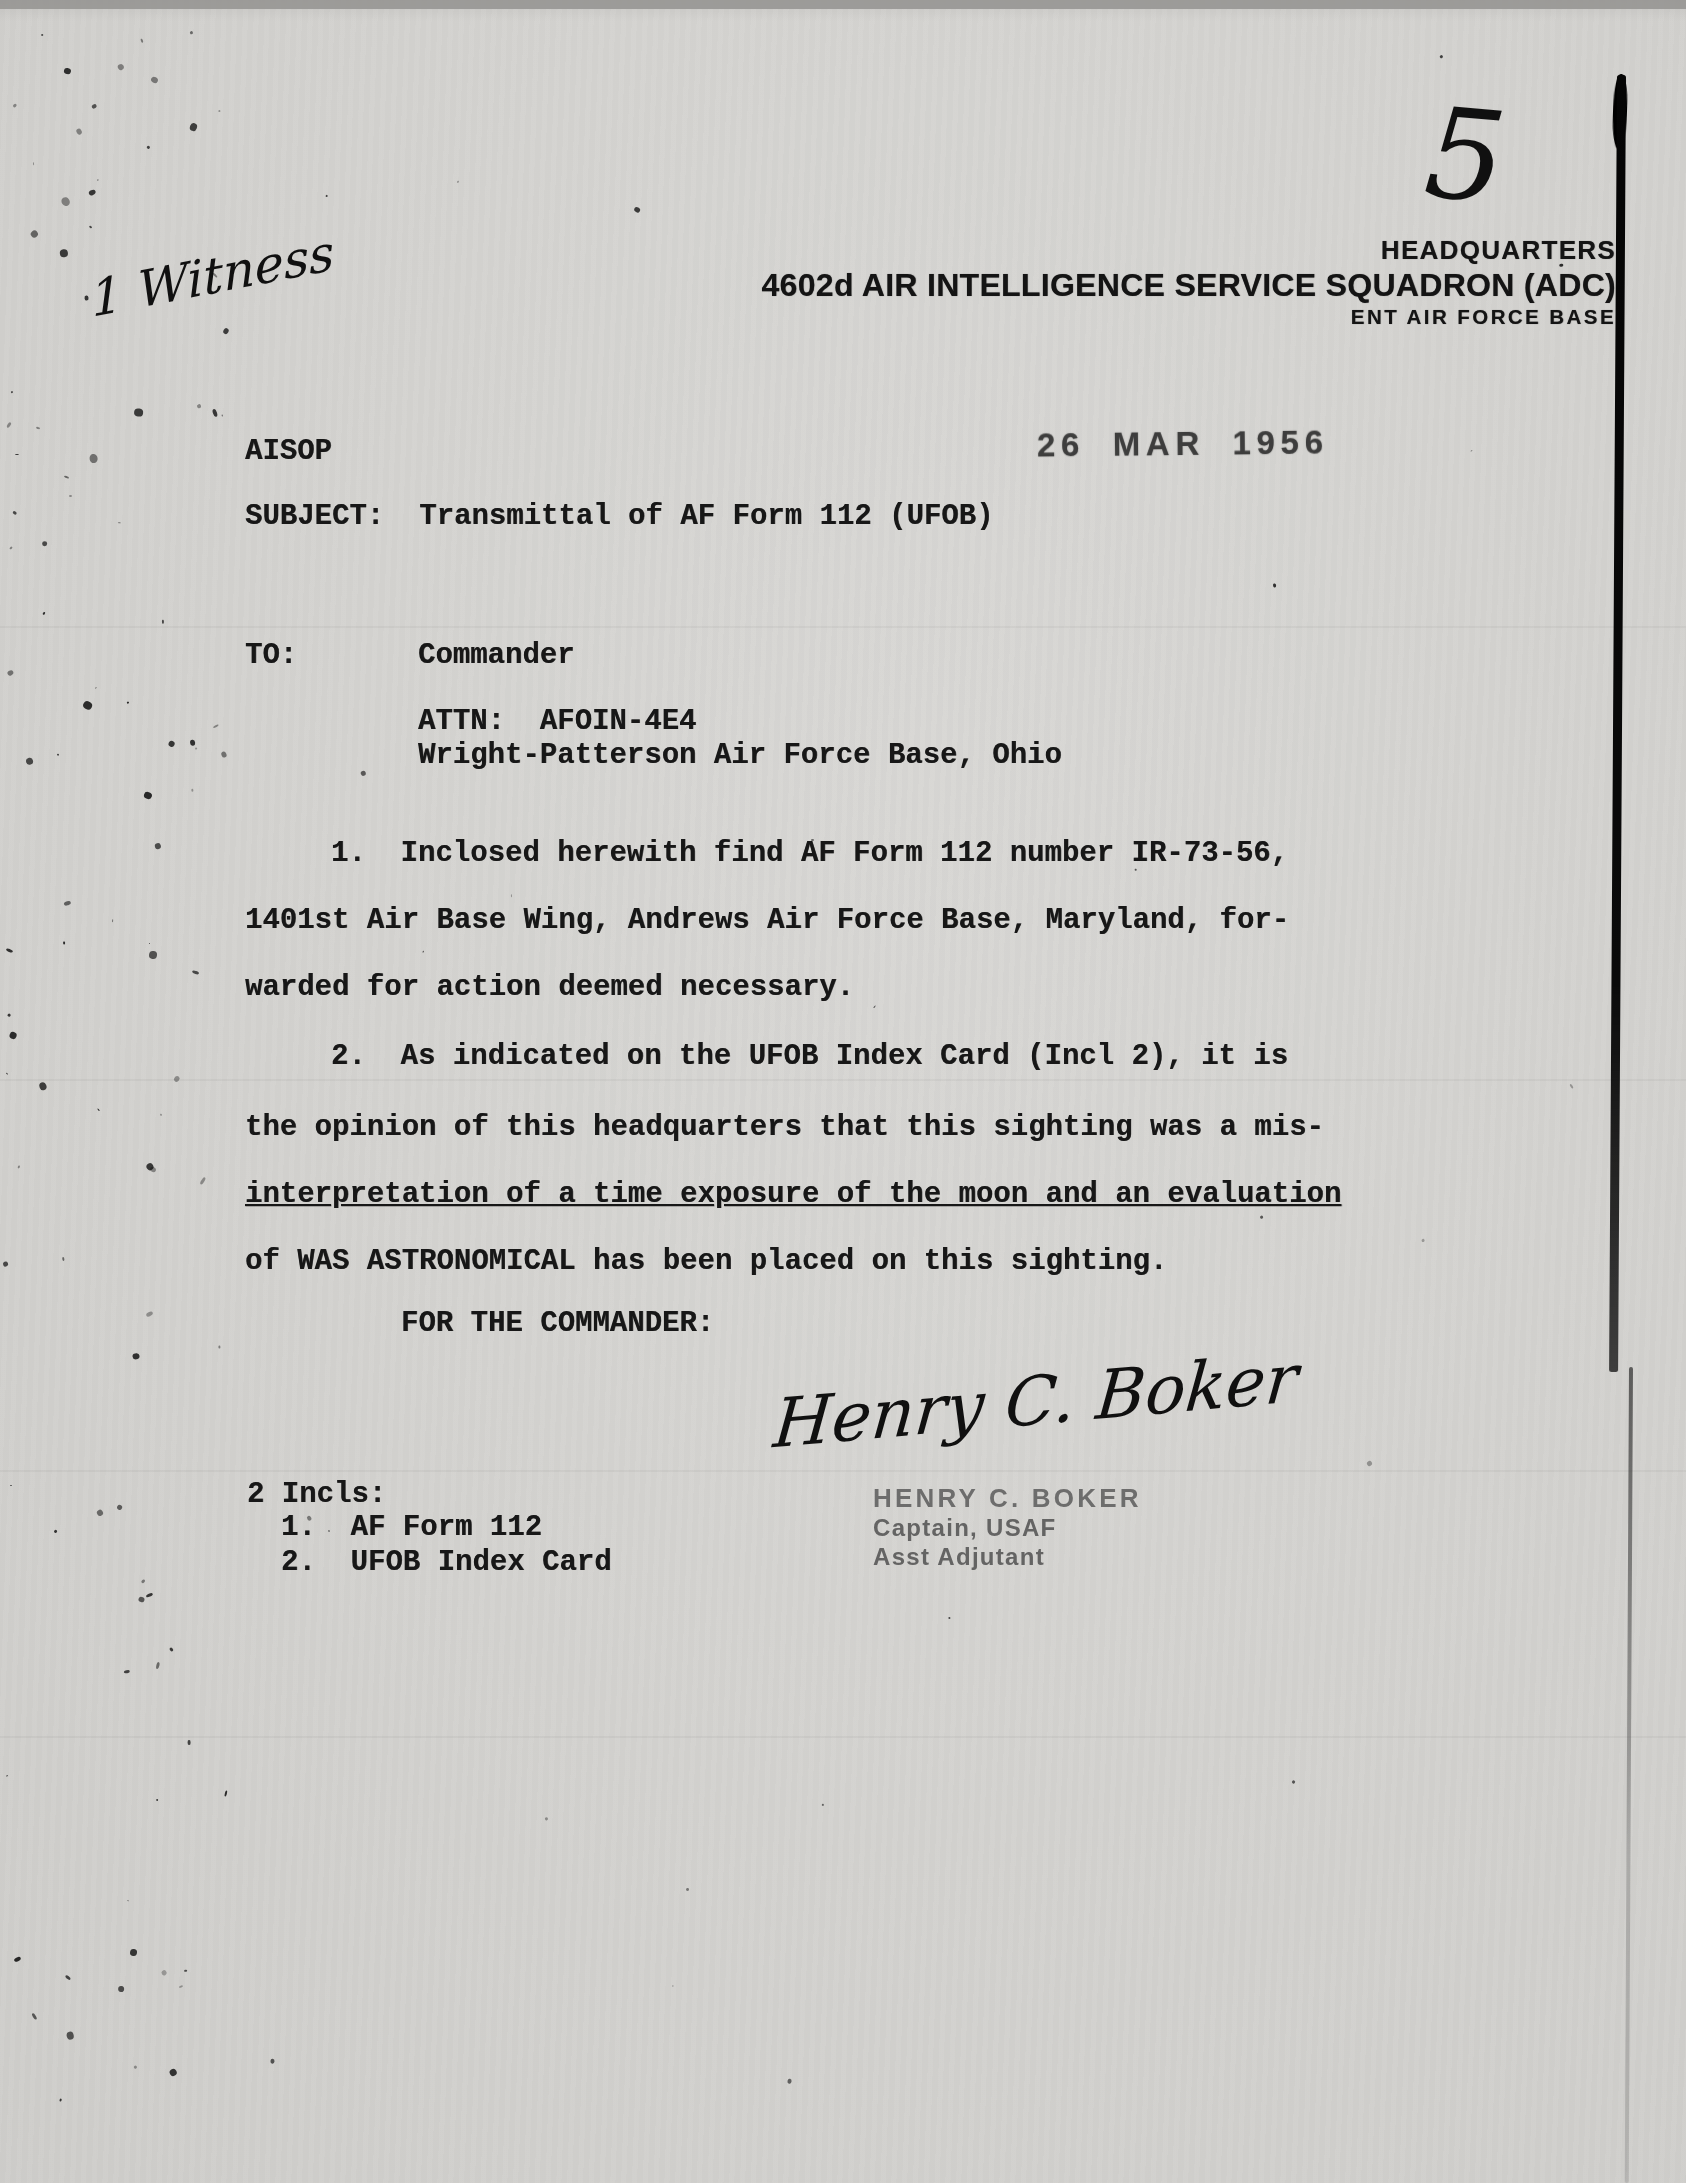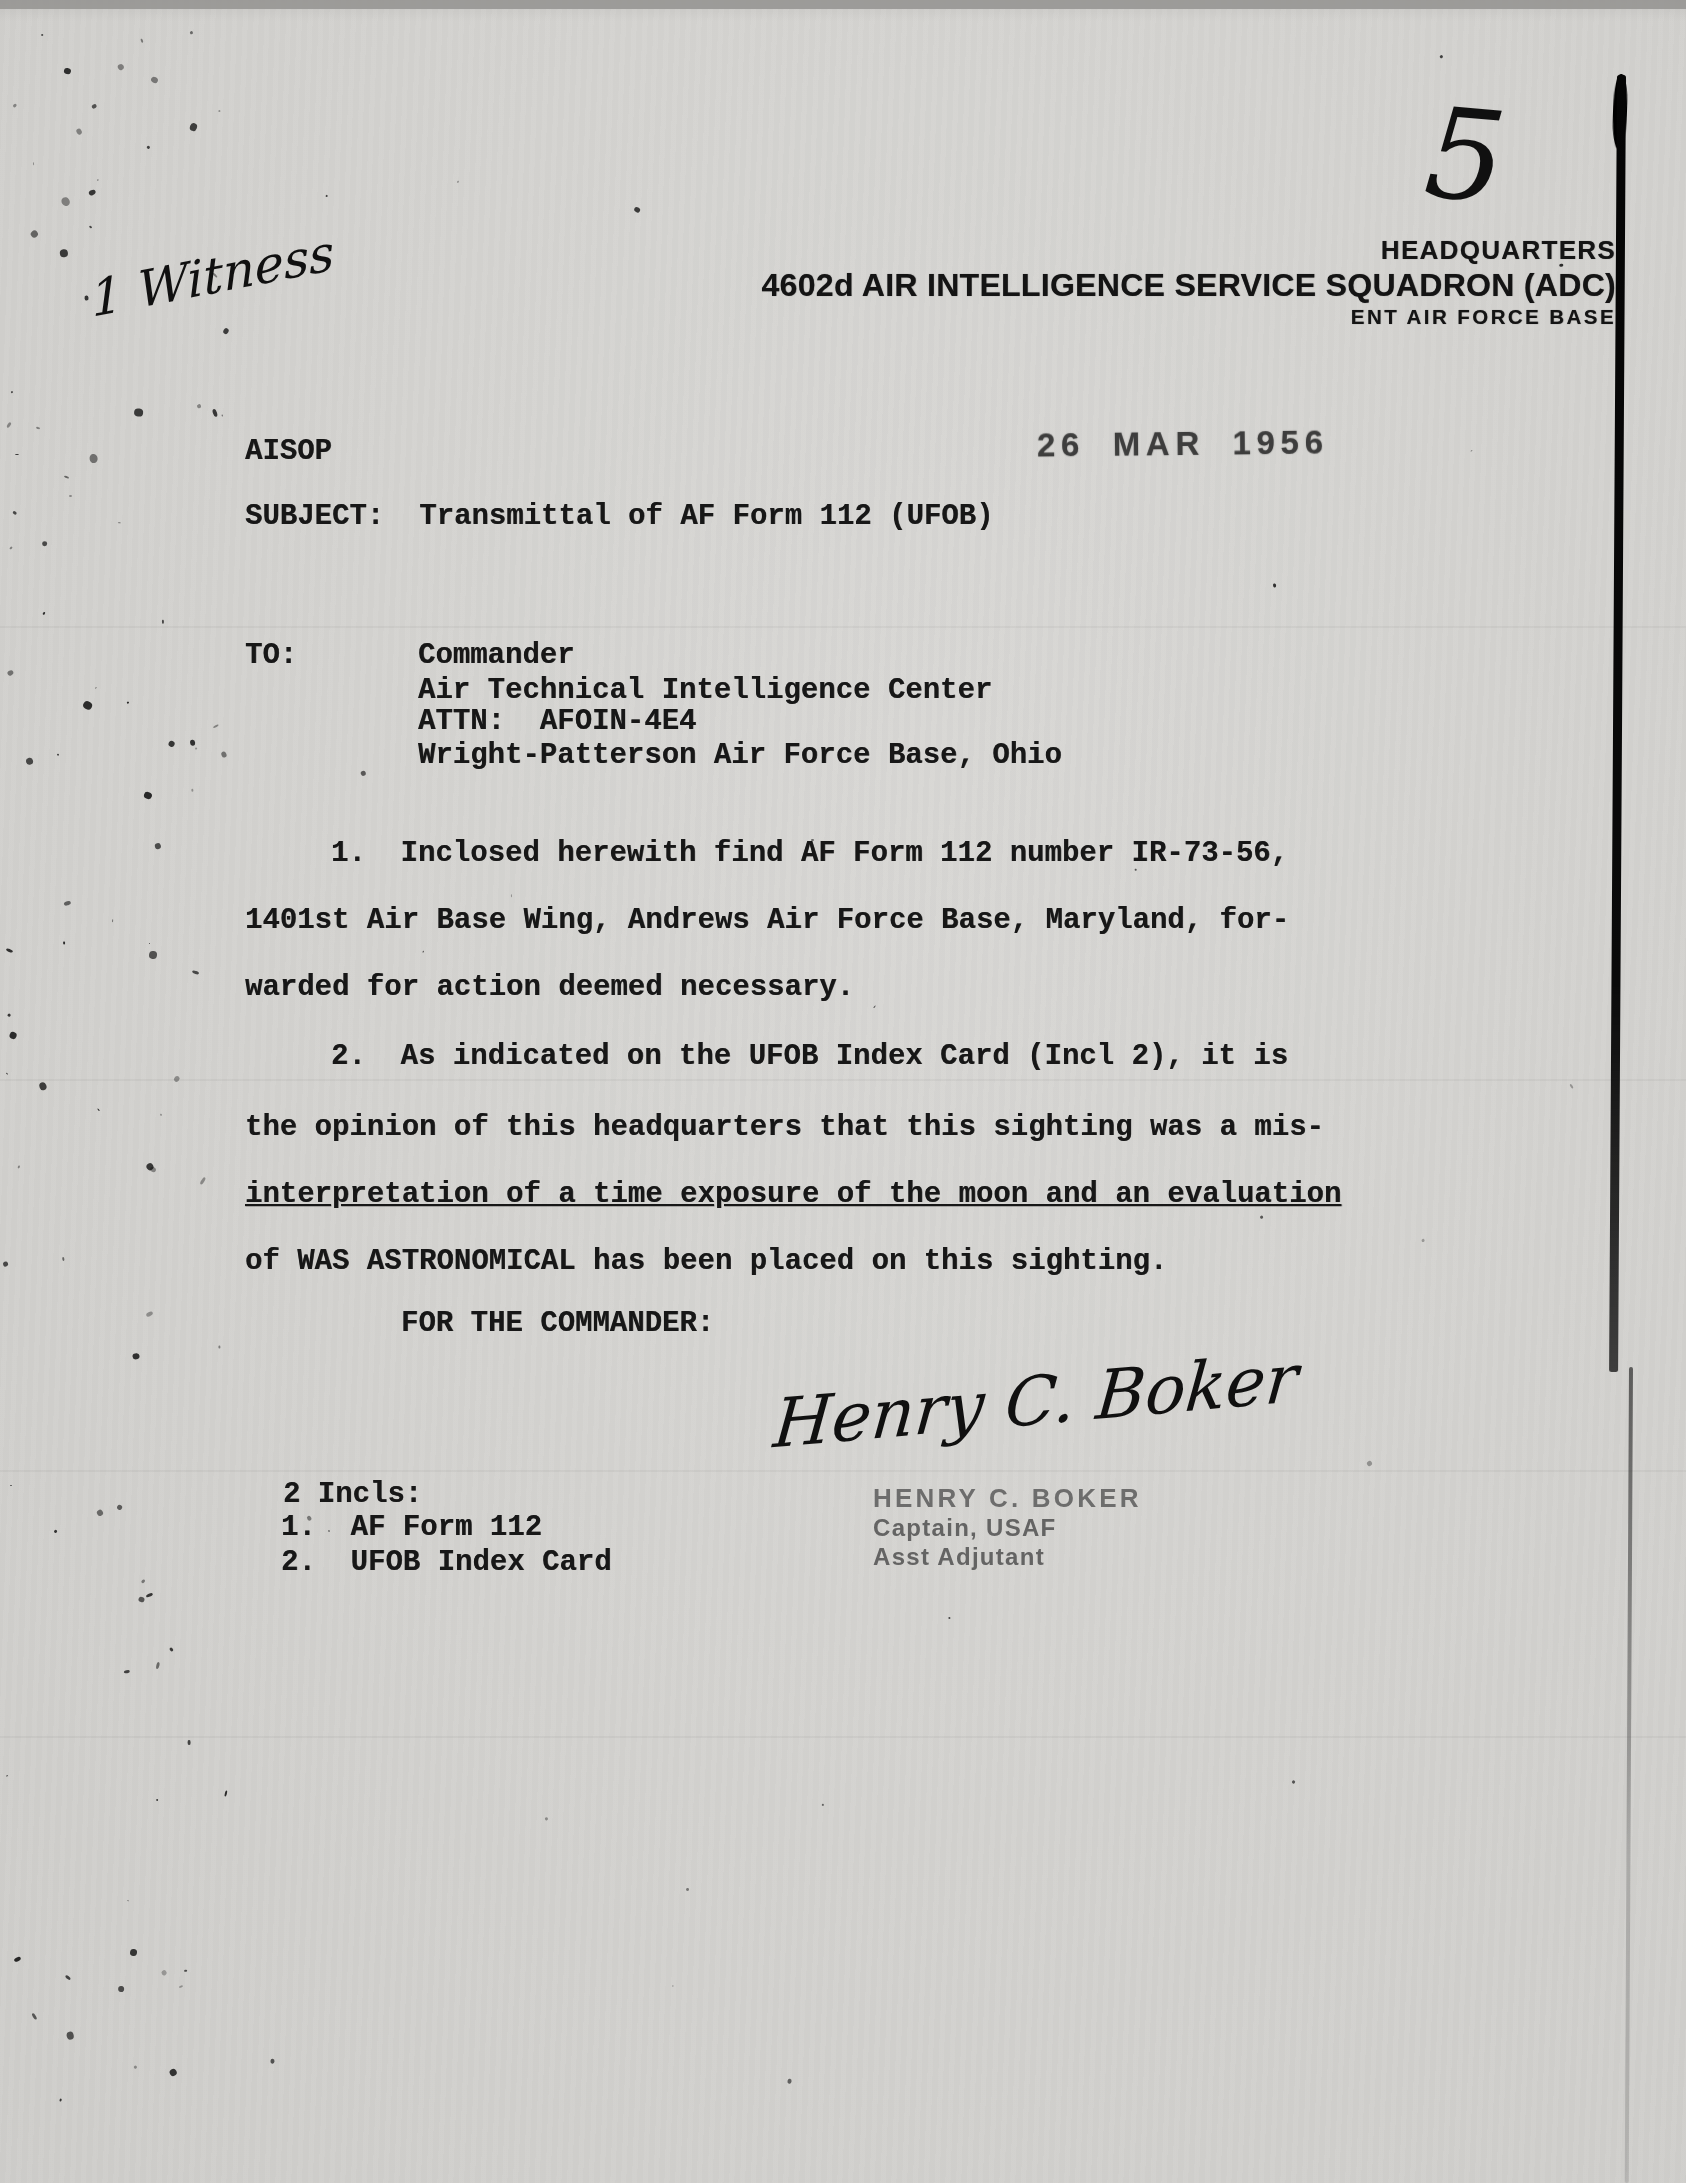--- a/index.html
+++ b/index.html
@@ -80,41 +80,40 @@
   <div class="hdr" style="top:267px;font-size:32px;letter-spacing:0.3px;">4602d AIR INTELLIGENCE SERVICE SQUADRON (ADC)</div>
   <div class="hdr" style="top:306px;font-size:20.4px;letter-spacing:2.5px;">ENT AIR FORCE BASE</div>
 
   <div class="typed" style="top:436px;">AISOP</div>
   <div class="datestamp">26 MAR 1956</div>
 
   <div class="typed" style="top:501px;"><span>SUBJECT:</span><span style="margin-left:35px;">Transmittal of AF Form 112 (UFOB)</span></div>
 
   <div class="typed" style="top:640px;">TO:</div>
   <div class="typed" style="left:418px;top:640px;">Commander</div>
-  <div class="typed" style="left:418px;top:675px;">Air Technical Intelligence Center</div>
   <div class="typed" style="left:418px;top:706px;">ATTN:  AFOIN-4E4</div>
   <div class="typed" style="left:418px;top:740px;">Wright-Patterson Air Force Base, Ohio</div>
 
   <div class="typed indent5" style="top:838px;">1.  Inclosed herewith find AF Form 112 number IR-73-56,</div>
   <div class="typed" style="top:905px;">1401st Air Base Wing, Andrews Air Force Base, Maryland, for-</div>
   <div class="typed" style="top:972px;">warded for action deemed necessary.</div>
 
   <div class="typed indent5" style="top:1041px;">2.  As indicated on the UFOB Index Card (Incl 2), it is</div>
   <div class="typed" style="top:1112px;">the opinion of this headquarters that this sighting was a mis-</div>
   <div class="typed" style="top:1179px;text-decoration:underline;">interpretation of a time exposure of the moon and an evaluation</div>
   <div class="typed" style="top:1246px;">of WAS ASTRONOMICAL has been placed on this sighting.</div>
 
   <div class="typed indent9" style="top:1308px;">FOR THE COMMANDER:</div>
 
   <div class="hw" style="left:773px;top:1362px;font-size:67px;transform:rotate(-5deg) skewX(-10deg);">Henry C. Boker</div>
   <div class="stampline" style="top:1483px;font-size:26px;letter-spacing:3.2px;color:#575757;">HENRY C. BOKER</div>
   <div class="stampline" style="top:1514px;font-size:24px;letter-spacing:1.3px;">Captain, USAF</div>
   <div class="stampline" style="top:1543px;font-size:24px;letter-spacing:1.3px;">Asst Adjutant</div>
 
-  <div class="typed" style="left:247px;top:1479px;margin-left:36px;">2 Incls:</div>
+  <div class="typed" style="left:247px;top:1479px;">2 Incls:</div>
   <div class="typed" style="left:281px;top:1512px;">1.  AF Form 112</div>
   <div class="typed" style="left:281px;top:1547px;">2.  UFOB Index Card</div>
 
 <div class="speck" style="left: 118px; top: 1986px; width: 6.2px; height: 6.1px; opacity: 0.71; transform: rotate(94deg);"></div>
     <div class="speck" style="left: 13.4px; top: 511px; width: 3.3px; height: 4px; opacity: 0.73; transform: rotate(121deg);"></div>
     <div class="speck" style="left: 60px; top: 249px; width: 7.6px; height: 8.1px; opacity: 0.8; transform: rotate(81deg);"></div>
     <div class="speck" style="left: 190px; top: 123px; width: 6.6px; height: 7.8px; opacity: 0.78; transform: rotate(21deg);"></div>
     <div class="speck" style="left: 147px; top: 146px; width: 3.2px; height: 2.5px; opacity: 0.76; transform: rotate(49deg);"></div>
     <div class="speck" style="left: 3.2px; top: 1262px; width: 5.2px; height: 4.6px; opacity: 0.72; transform: rotate(154deg);"></div>
     <div class="speck" style="left: 545px; top: 1817px; width: 2.9px; height: 3.3px; opacity: 0.38; transform: rotate(152deg);"></div>

